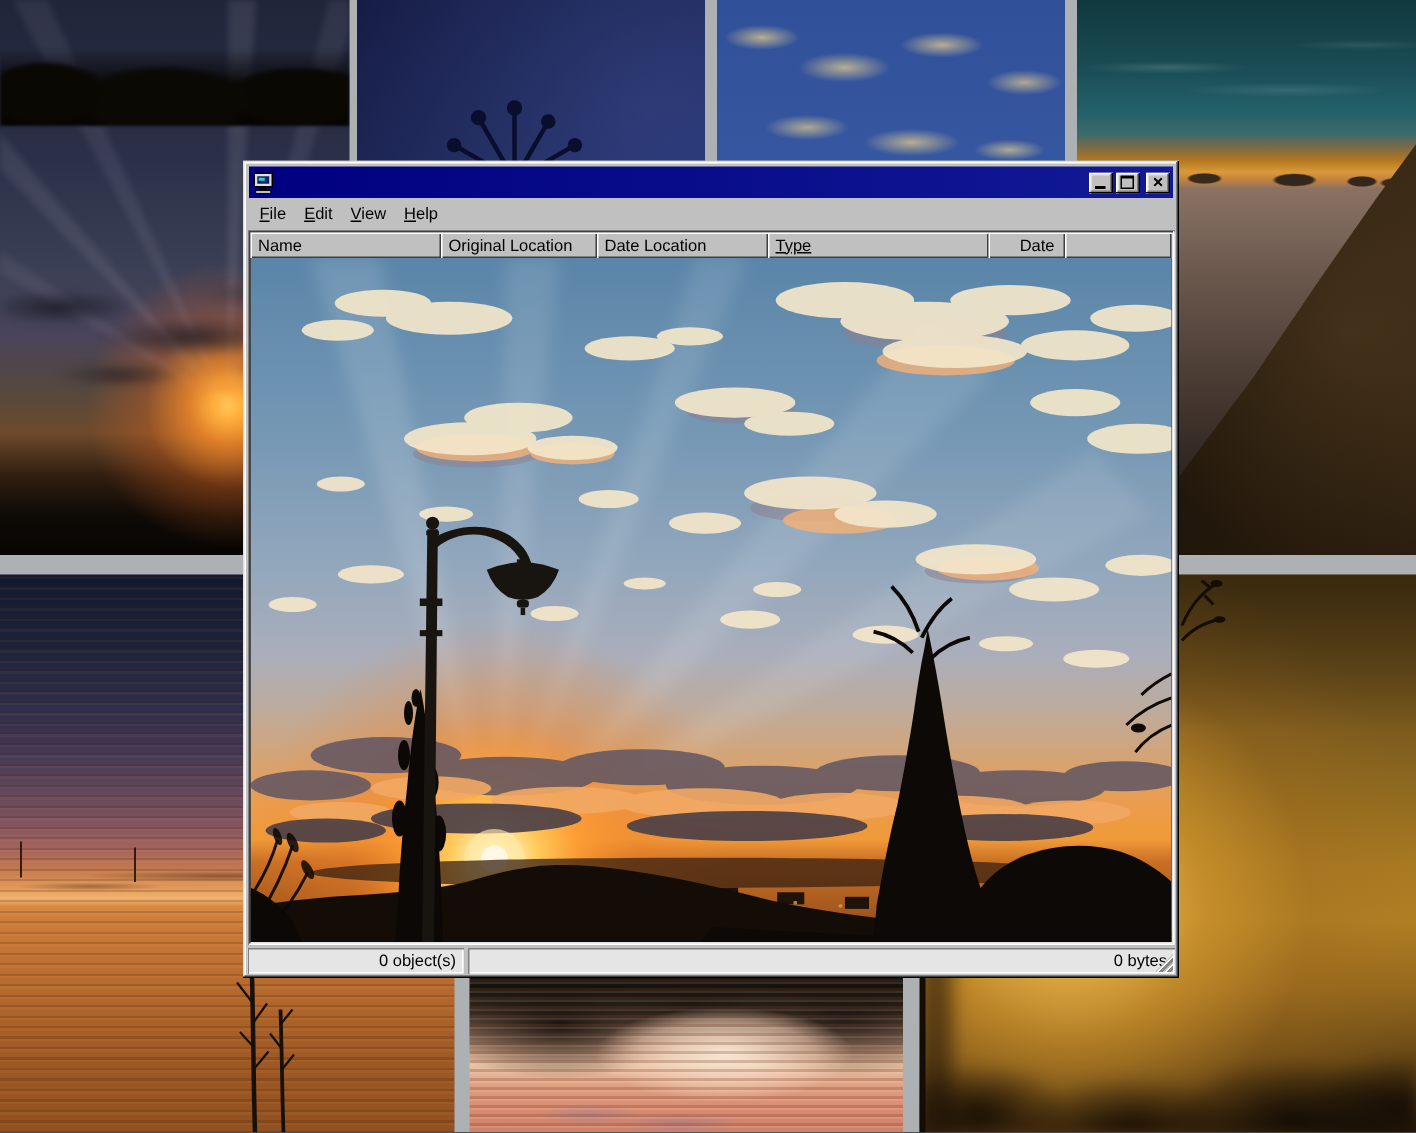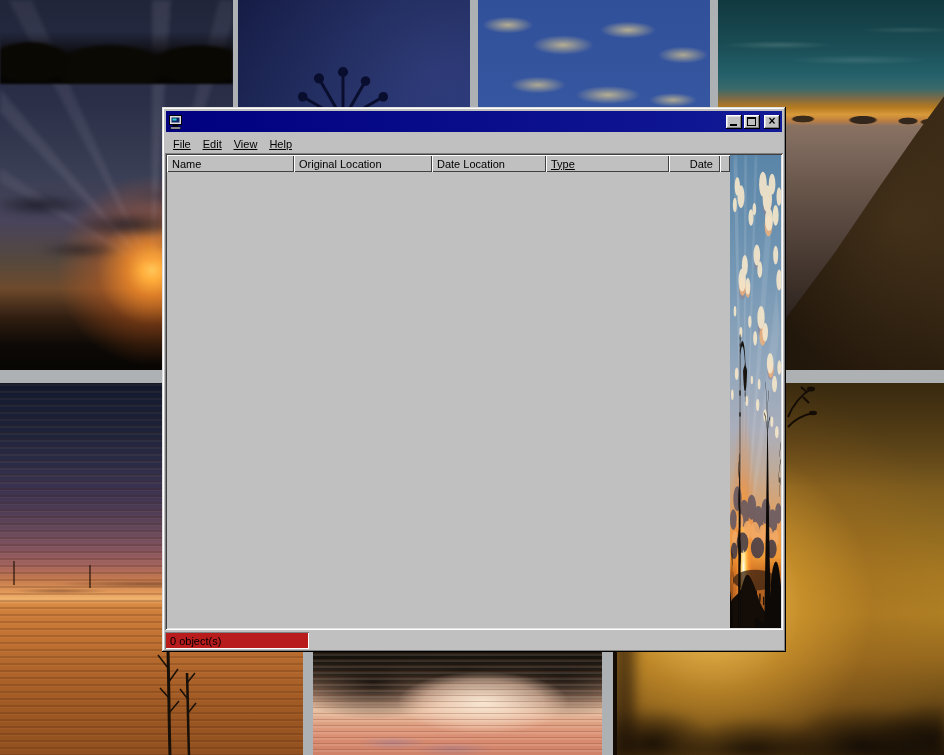--- a/index.html
+++ b/index.html
@@ -124,41 +124,41 @@
   .title-icon{width:16px;height:16px;margin-right:3px;flex:0 0 auto;}
   .title-text{flex:1;color:#fff;font-size:11px;font-weight:bold;}
   .tb-buttons{display:flex;gap:2px;}
   .tb-btn{width:16px;height:14px;background:#c0c0c0;position:relative;
     box-shadow:inset -1px -1px 0 #000,inset 1px 1px 0 #fff,inset -2px -2px 0 #808080,inset 2px 2px 0 #dfdfdf;}
   .tb-btn.close{margin-left:2px;}
   .glyph-min{position:absolute;left:4px;bottom:3px;width:7px;height:2px;background:#000;}
   .glyph-max{position:absolute;left:3px;top:2px;width:9px;height:9px;border:1px solid #000;border-top-width:2px;}
   .glyph-close{position:absolute;inset:0;text-align:center;font-size:12px;font-weight:bold;line-height:13px;color:#000;}
 
-  .menubar{height:19px;display:flex;align-items:flex-end;padding-left:2px;flex:0 0 auto;text-decoration:underline;}
+  .menubar{height:19px;display:flex;align-items:center;padding-left:2px;flex:0 0 auto;}
   .menu-item{font-size:11px;color:#000;padding:2px 6px;}
   .menu-item u{text-decoration:underline;}
 
-  .client{flex:1;display:flex;background:#c0c0c0;padding:2px;margin-top:1px;
+  .client{flex:1;display:flex;flex-direction:column;background:#c0c0c0;padding:2px;margin-top:1px;
     box-shadow:inset 1px 1px 0 #808080,inset -1px -1px 0 #fff,inset 2px 2px 0 #404040,inset -2px -2px 0 #dfdfdf;}
   .header-row{height:17px;display:flex;flex:0 0 auto;background:#c0c0c0;}
   .hcell{height:17px;display:flex;align-items:center;padding:0 5px;font-size:11px;color:#000;background:#c0c0c0;
     box-shadow:inset 1px 1px 0 #fff,inset -1px -1px 0 #404040;white-space:nowrap;overflow:hidden;}
   .hc-name{width:127px;}
-  .hc-loc{width:138px;}
+  .hc-loc{width:104px;}
   .hc-date{width:114px;}
-  .hc-type{width:123px;text-decoration:underline;}
+  .hc-type{width:147px;text-decoration:underline;}
   .hc-size{width:51px;justify-content:flex-end;padding-right:7px;}
   .hc-fill{flex:1;}
   .photo{flex:1;position:relative;overflow:hidden;background:#000;}
   .photo svg{display:block;width:100%;height:100%;}
 
   .statusbar{height:17px;margin-top:2px;display:flex;gap:3px;flex:0 0 auto;}
-  .status-panel{background:#b91c1c;font-size:11px;color:#000;display:flex;align-items:center;
-    padding:0 5px;box-shadow:inset 1px 1px 0 #808080,inset -1px -1px 0 #fff;position:relative;}
+  .status-panel{background:#e5e5e5;font-size:11px;color:#000;display:flex;align-items:center;
+    padding:0 5px;box-shadow:inset 1px 1px 0 #808080,inset -1px -1px 0 #fff;position:relative;justify-content:flex-end;}
   .sp1{width:144px;}
   .sp2{flex:1;}
   .resize-grip{position:absolute;right:1px;bottom:1px;width:12px;height:12px;
     background:repeating-linear-gradient(135deg,#c0c0c0 0 1px,#fff 1px 2px,#868686 2px 4px);
     clip-path:polygon(100% 0,100% 100%,0 100%);}
 </style>
 </head>
 <body>
 
 <div class="screen">
@@ -536,16 +536,20 @@
           </g>
           <ellipse cx="590" cy="312" rx="5" ry="3" fill="#0f0b08"></ellipse>
         </svg>
       </div>
     </div>
 
     <div class="statusbar">
       <div class="status-panel sp1">
         <span>0 object(s)</span>
       </div>
+      <div class="status-panel sp2">
+        <span>0 bytes</span>
+        <div class="resize-grip"></div>
+      </div>
     </div>
 
   </div>
 </div>
 
 </body></html>

